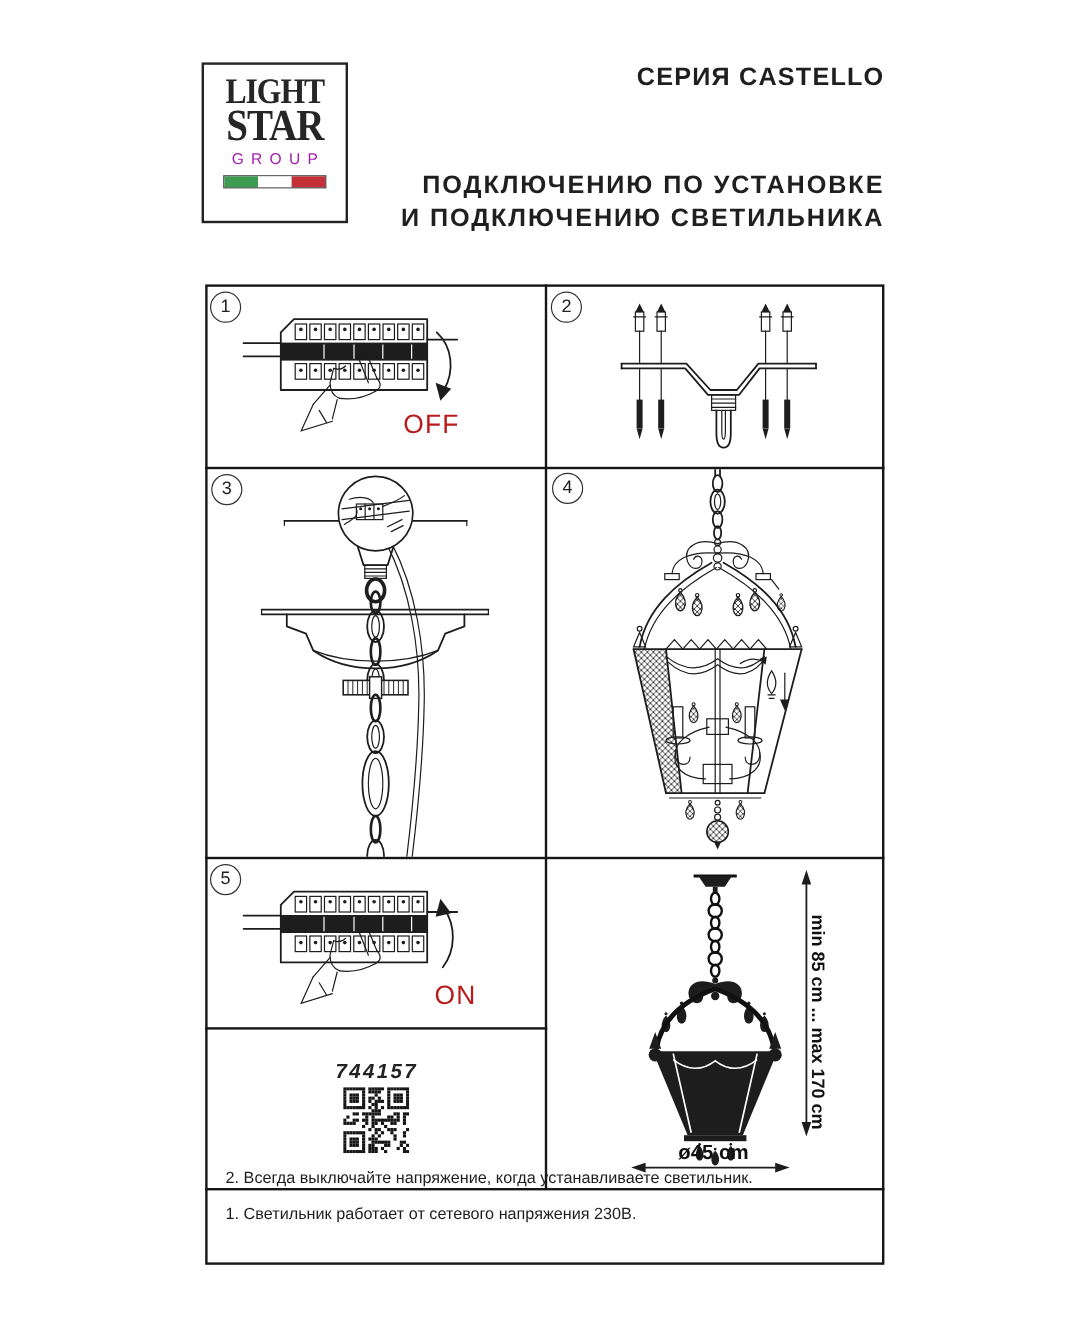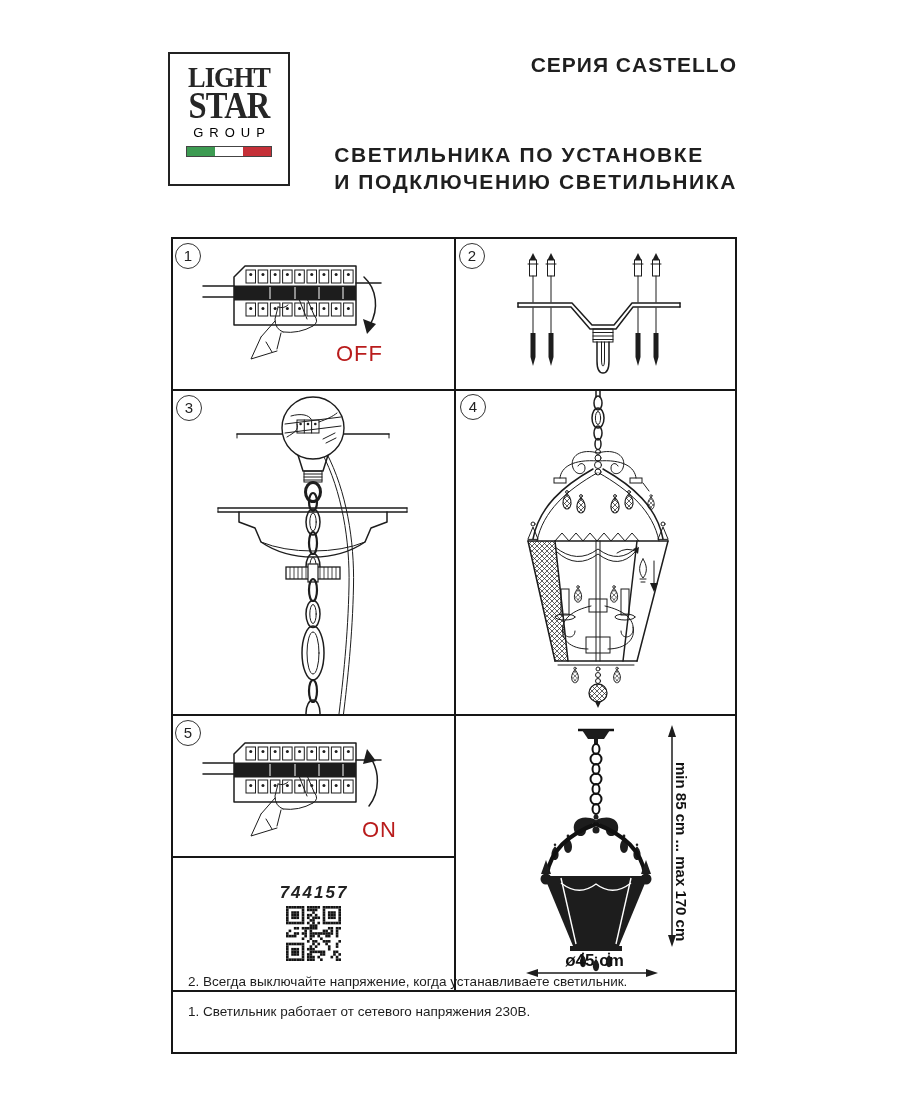--- a/index.html
+++ b/index.html
@@ -6,24 +6,24 @@
   #page{position:relative;width:909px;height:1100px;background:#ffffff;
         font-family:"Liberation Sans",sans-serif;color:#1d1d1d;overflow:hidden;}
   .abs{position:absolute;}
   
   #logo-box{left:168px;top:52px;width:122px;height:134px;border:2px solid #232323;
             box-sizing:border-box;text-align:center;}
   #logo-light{margin-top:10px;font-family:"Liberation Serif",serif;font-weight:bold;
               font-size:30px;line-height:26px;letter-spacing:-1px;transform:scaleX(.88);color:#262626;}
   #logo-star{font-family:"Liberation Serif",serif;font-weight:bold;font-size:37px;
              line-height:32px;letter-spacing:-1px;transform:scaleX(.88);color:#262626;}
-  #logo-group{font-size:13px;letter-spacing:6px;margin-top:3px;margin-left:6px;color:#000000;}
+  #logo-group{font-size:13px;letter-spacing:6px;margin-top:3px;margin-left:6px;color:#a21caf;}
   #logo-flag{width:84px;height:9px;border:1px solid #444;margin:6px auto 0 auto;display:flex;}
   #logo-flag div{flex:1;height:100%;}
-  .hdr-right{right:172px;text-align:left;font-weight:bold;color:#1f1f1f;}
+  .hdr-right{right:172px;text-align:right;font-weight:bold;color:#1f1f1f;}
   #hdr-series{top:49px;font-size:21px;line-height:32px;letter-spacing:1px;}
   #hdr-title{top:141px;font-size:21px;line-height:27px;letter-spacing:1.6px;}
   
   .frame{border:2px solid #161616;box-sizing:border-box;}
   .divider{background:#161616;}
   
   .badge{width:26px;height:26px;border:1.5px solid #333;border-radius:50%;
          box-sizing:border-box;text-align:center;line-height:23px;font-size:15px;
          color:#222;background:#fff;}
   
@@ -54,21 +54,21 @@
       <div id="flag-g" style="background: rgb(61, 155, 82);"></div>
       <div id="flag-w" style="background: rgb(255, 255, 255);"></div>
       <div id="flag-r" style="background: rgb(197, 48, 56);"></div>
     </div>
   </div>
 
   <div class="abs hdr-right" id="hdr-series">
     <div>СЕРИЯ CASTELLO</div>
   </div>
   <div class="abs hdr-right" id="hdr-title">
-    <div>СВЕТИЛЬНИКА ПО УСТАНОВКЕ</div>
+    <div>ПОДКЛЮЧЕНИЮ ПО УСТАНОВКЕ</div>
     <div>И ПОДКЛЮЧЕНИЮ СВЕТИЛЬНИКА</div>
   </div>
 
   <div class="abs frame" style="left:171px;top:237px;width:566px;height:817px;"></div>
   <div class="abs divider" style="left:454px;top:237px;width:2px;height:754px;"></div>
   <div class="abs divider" style="left:171px;top:389px;width:566px;height:2px;"></div>
   <div class="abs divider" style="left:171px;top:714px;width:566px;height:2px;"></div>
   <div class="abs divider" style="left:171px;top:856px;width:285px;height:2px;"></div>
   <div class="abs divider" style="left:171px;top:990px;width:566px;height:2px;"></div>
 

